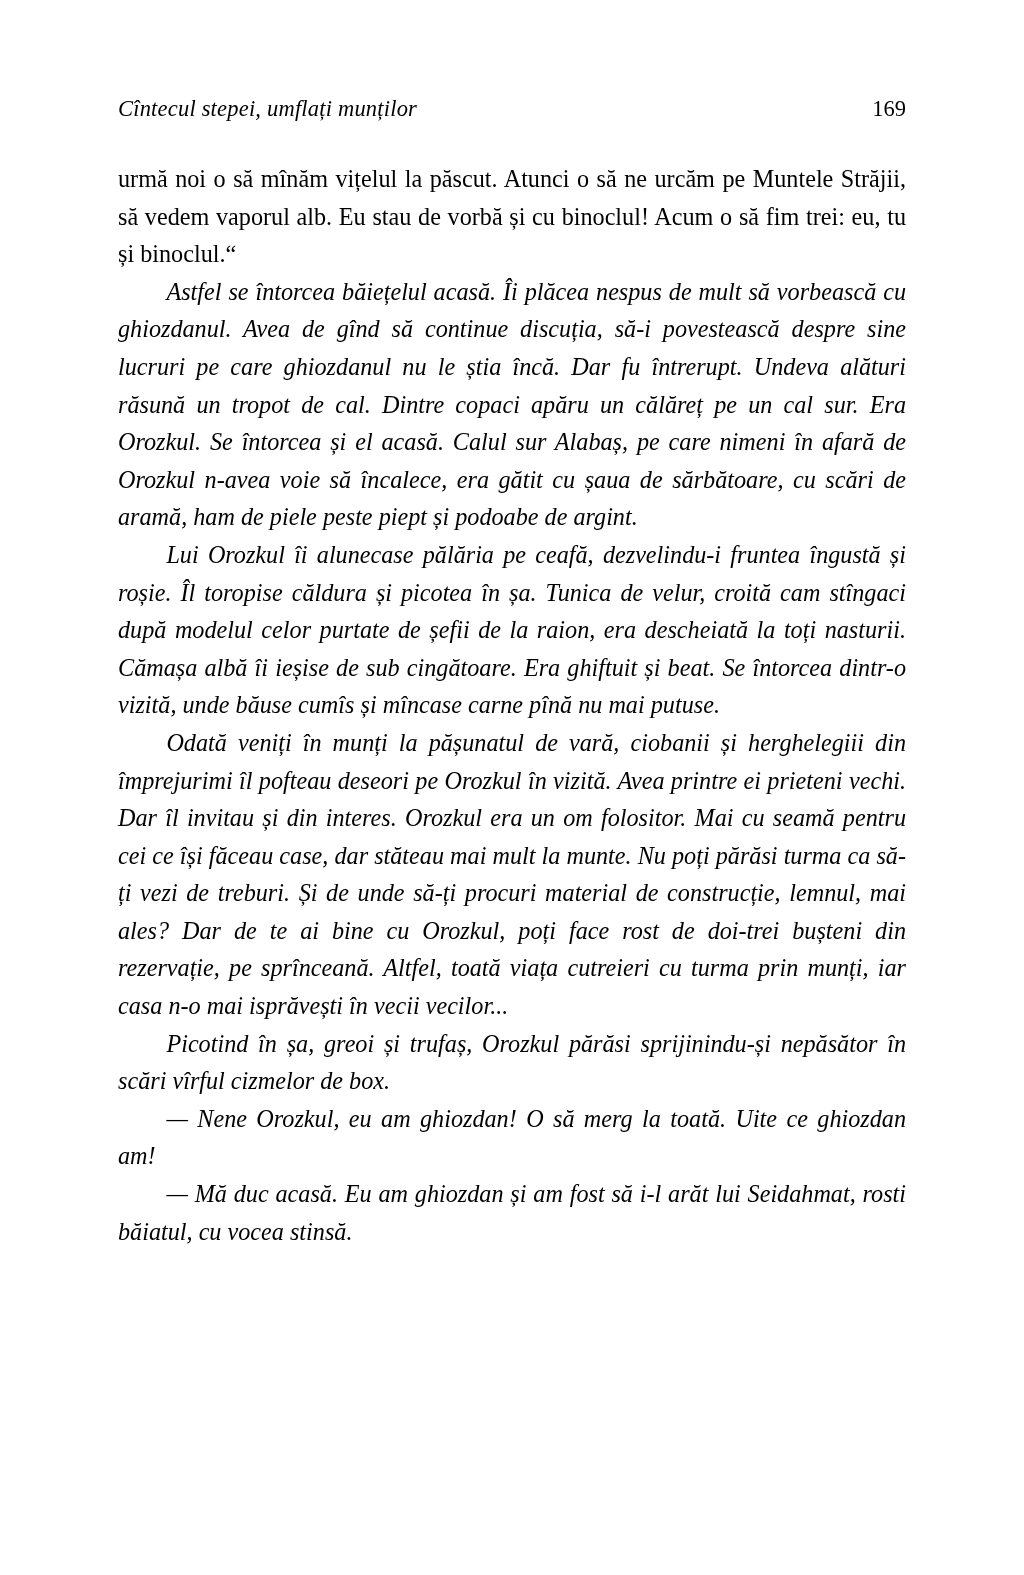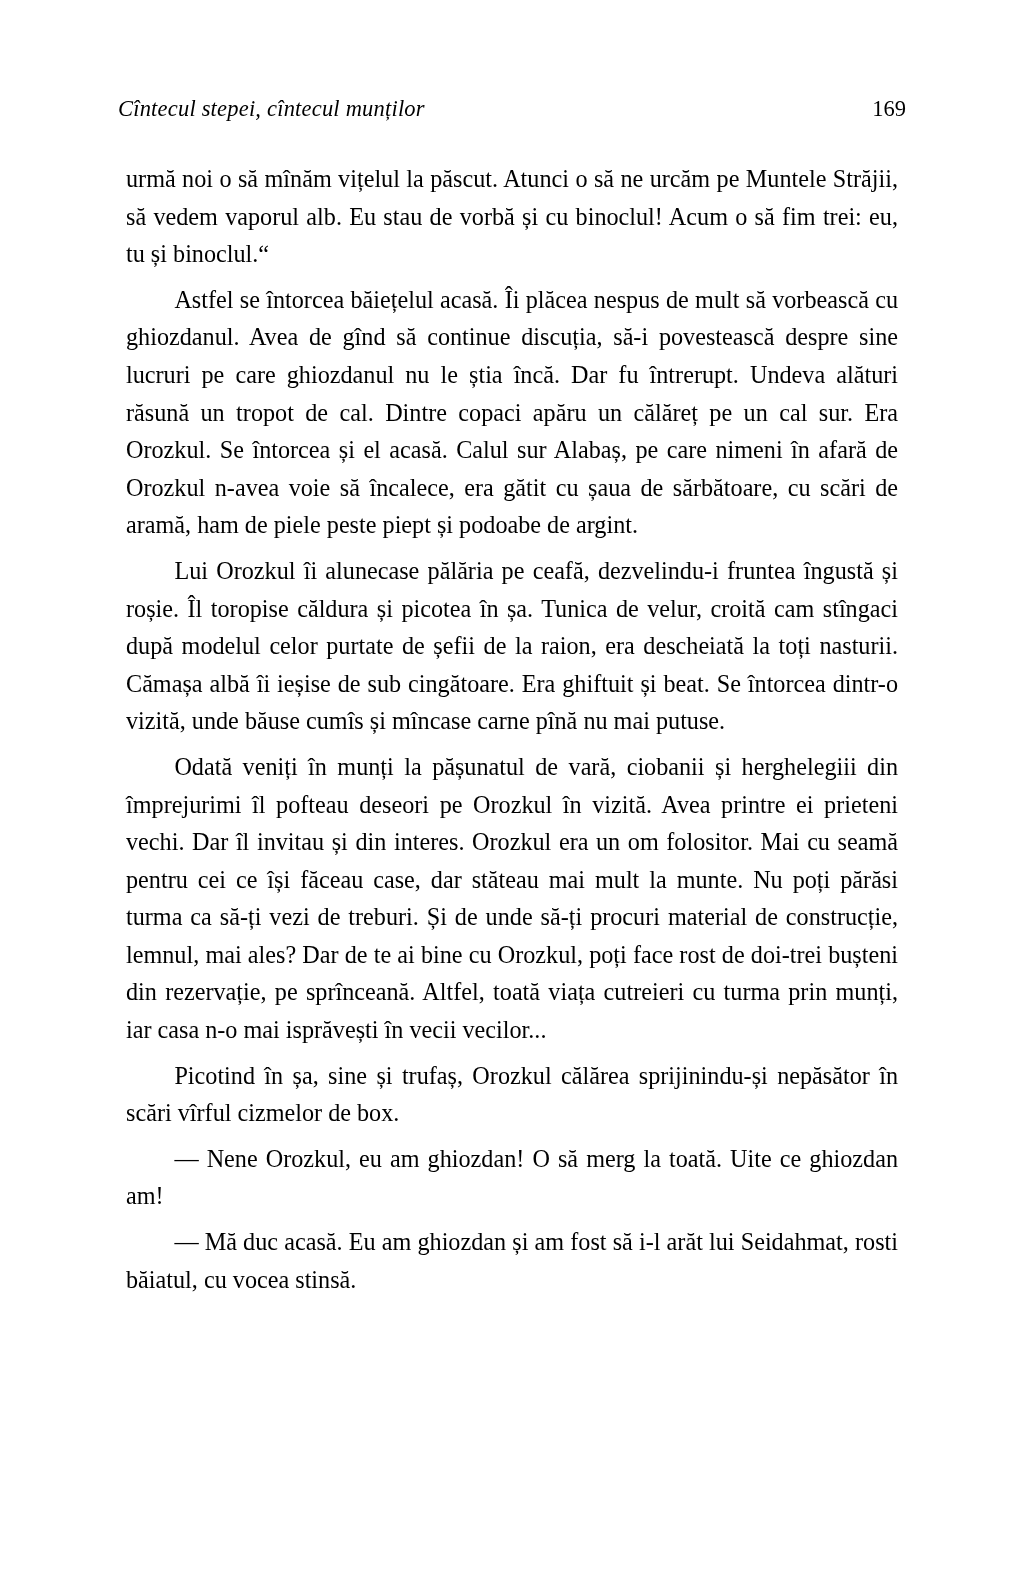--- a/index.html
+++ b/index.html
@@ -37,43 +37,44 @@
     text-align: right;
   }
   .body-text {
     font-size: 24.2px;
     line-height: 37.6px;
     text-align: justify;
     text-justify: inter-word;
     hyphens: manual;
   }
   .body-text p {
-    margin: 8px;
+    margin: 0;
     text-indent: 0;
   }
   .body-text p.indent {
     text-indent: 2.0em;
+    font-style: italic;
   }
   .body-text p.noindent {
     text-indent: 0;
   }
 </style>
 </head>
 <body>
 
 <div class="page">
 
   <div class="running-head">
-    <span class="title">Cîntecul stepei, cîntecul munților</span>
+    <span class="title">Cîntecul stepei, umflați munților</span>
     <span class="folio">169</span>
   </div>
 
   <div class="body-text">
     <p class="noindent">urmă noi o să mînăm vițelul la păscut. Atunci o să ne urcăm pe Muntele Străjii, să vedem vaporul alb. Eu stau de vorbă și cu binoclul! Acum o să fim trei: eu, tu și binoclul.“</p>
     <p class="indent">Astfel se întorcea băiețelul acasă. Îi plăcea nespus de mult să vorbească cu ghiozdanul. Avea de gînd să continue discuția, să-i povestească despre sine lucruri pe care ghiozdanul nu le știa încă. Dar fu întrerupt. Undeva alături răsună un tropot de cal. Dintre copaci apăru un călăreț pe un cal sur. Era Orozkul. Se întorcea și el acasă. Calul sur Alabaș, pe care nimeni în afară de Orozkul n-avea voie să încalece, era gătit cu șaua de sărbătoare, cu scări de aramă, ham de piele peste piept și podoabe de argint.</p>
     <p class="indent">Lui Orozkul îi alunecase pălăria pe ceafă, dezvelindu-i fruntea îngustă și roșie. Îl toropise căldura și picotea în șa. Tunica de velur, croită cam stîngaci după modelul celor purtate de șefii de la raion, era descheiată la toți nasturii. Cămașa albă îi ieșise de sub cingătoare. Era ghiftuit și beat. Se întorcea dintr-o vizită, unde băuse cumîs și mîncase carne pînă nu mai putuse.</p>
     <p class="indent">Odată veniți în munți la pășunatul de vară, ciobanii și herghelegiii din împrejurimi îl pofteau deseori pe Orozkul în vizită. Avea printre ei prieteni vechi. Dar îl invitau și din interes. Orozkul era un om folositor. Mai cu seamă pentru cei ce își făceau case, dar stăteau mai mult la munte. Nu poți părăsi turma ca să-ți vezi de treburi. Și de unde să-ți procuri material de construcție, lemnul, mai ales? Dar de te ai bine cu Orozkul, poți face rost de doi-trei bușteni din rezervație, pe sprînceană. Altfel, toată viața cutreieri cu turma prin munți, iar casa n-o mai isprăvești în vecii vecilor...</p>
-    <p class="indent">Picotind în șa, sine și trufaș, Orozkul călărea sprijinindu-și nepăsător în scări vîrful cizmelor de box.</p>
+    <p class="indent">Picotind în șa, greoi și trufaș, Orozkul părăsi sprijinindu-și nepăsător în scări vîrful cizmelor de box.</p>
     <p class="indent">— Nene Orozkul, eu am ghiozdan! O să merg la toată. Uite ce ghiozdan am!</p>
     <p class="indent">— Mă duc acasă. Eu am ghiozdan și am fost să i-l arăt lui Seidahmat, rosti băiatul, cu vocea stinsă.</p>
   </div>
 
 </div>
 
 </body></html>

